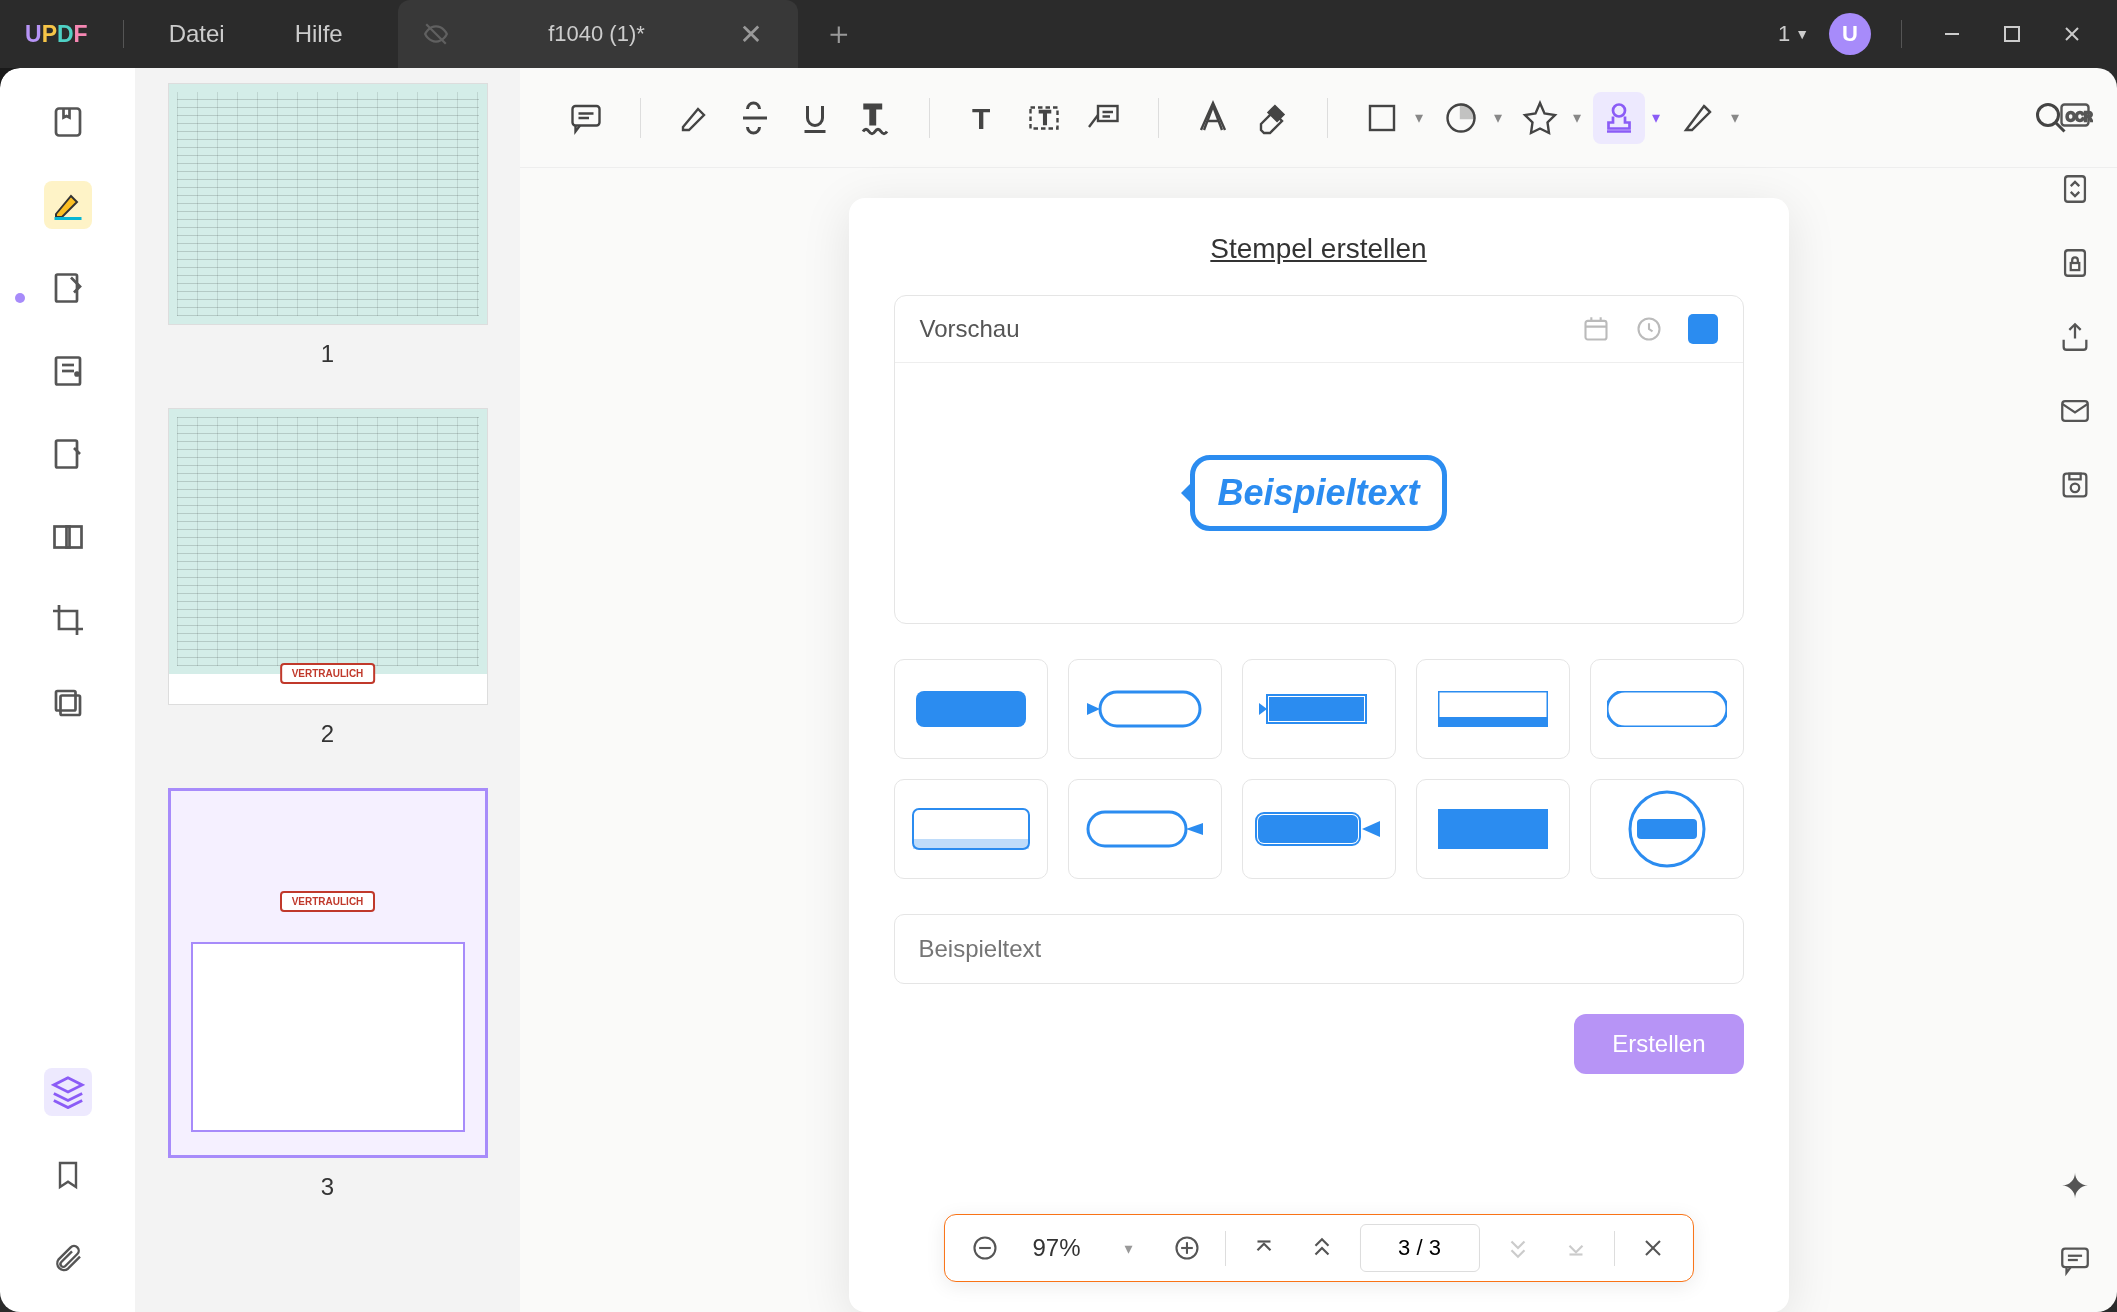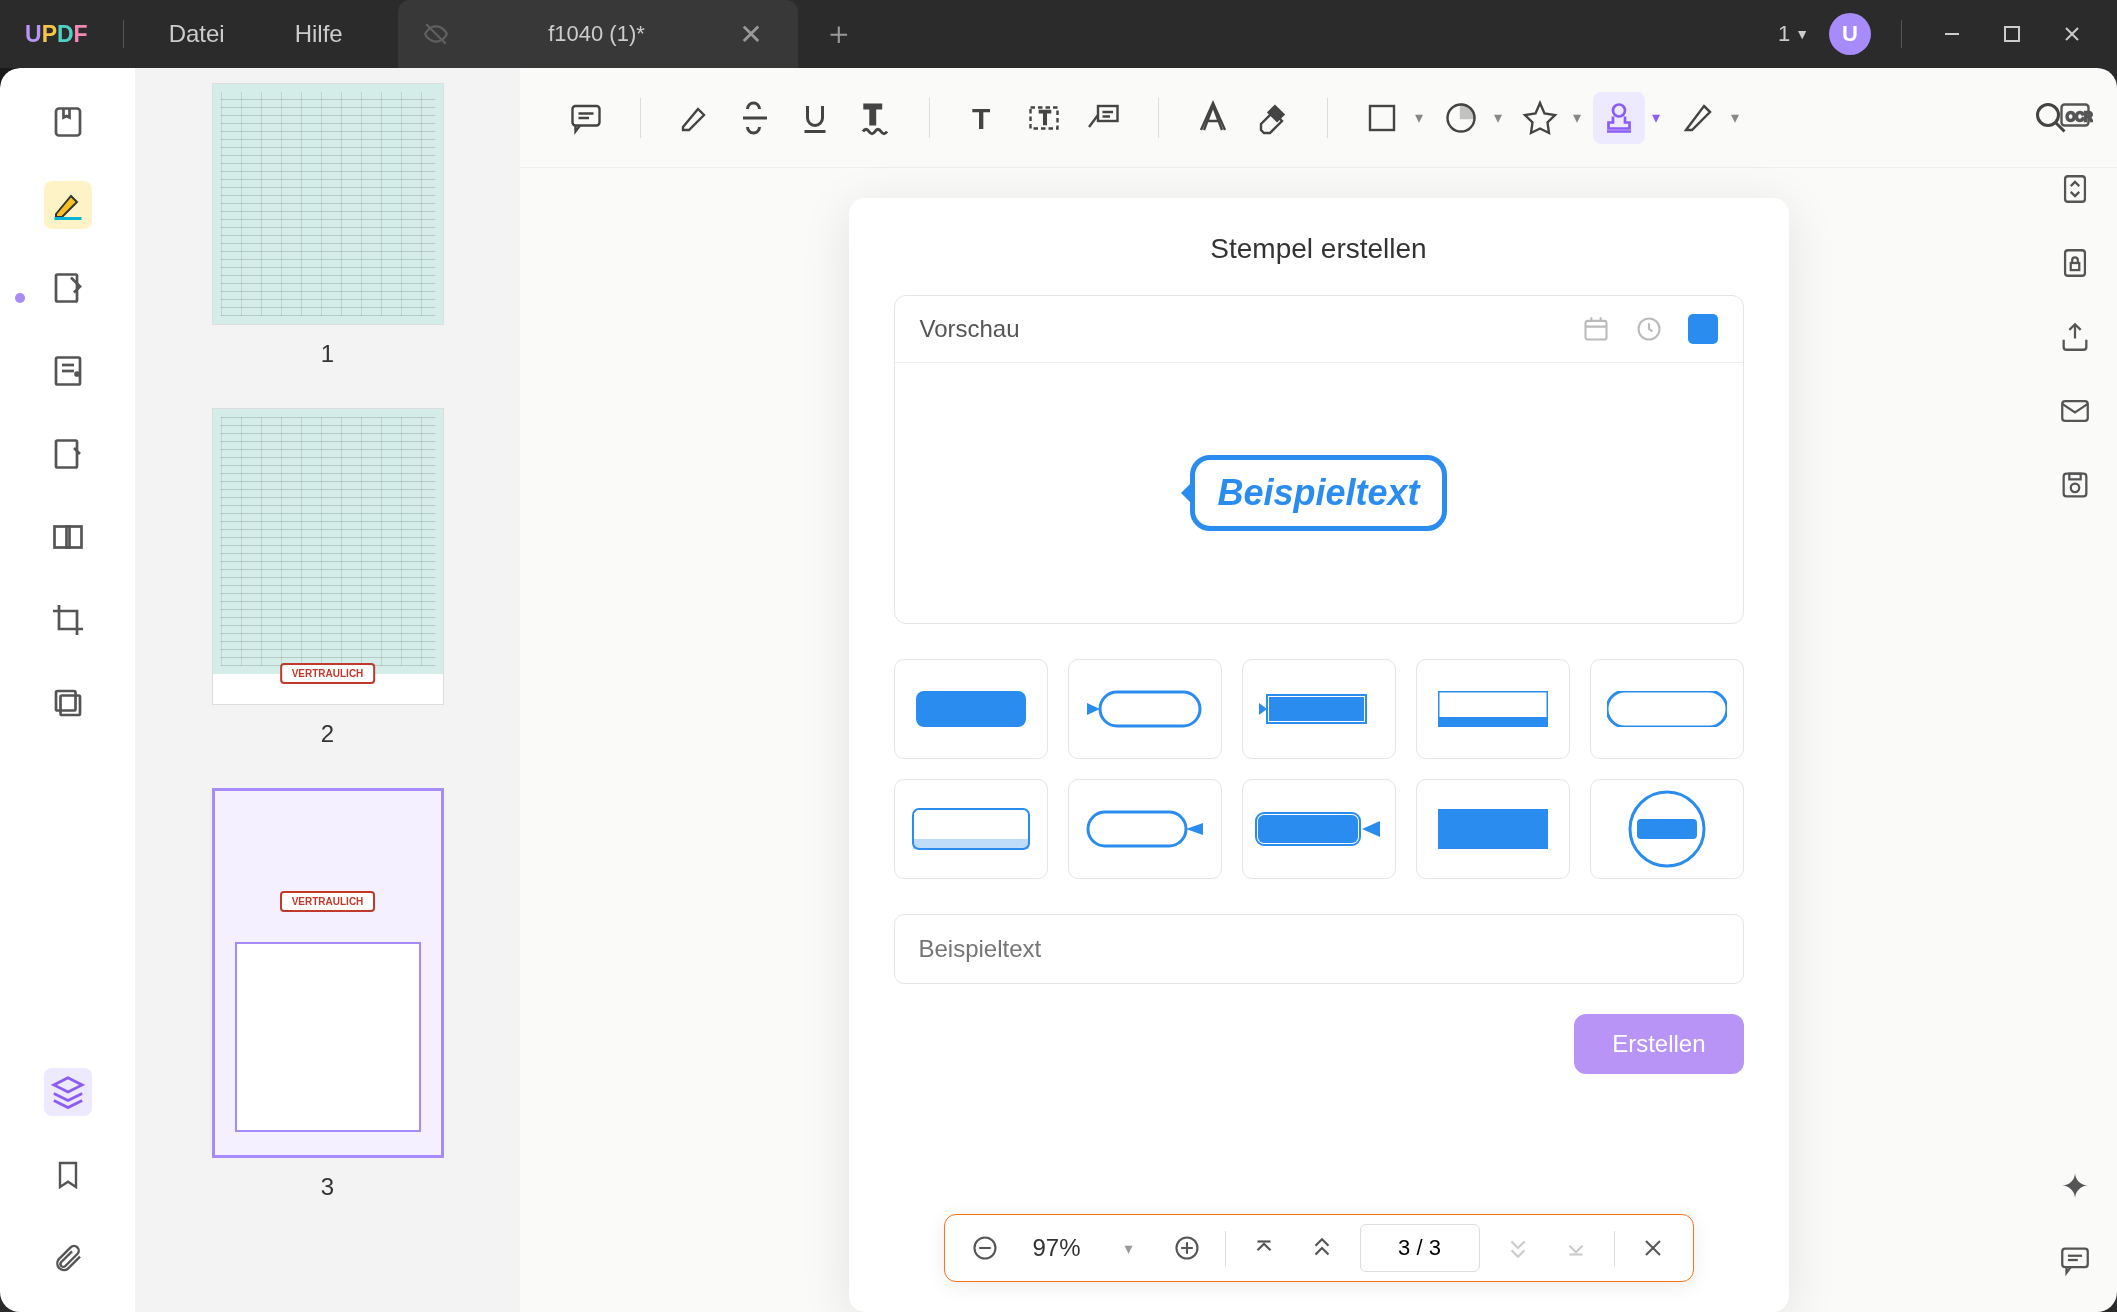--- a/index.html
+++ b/index.html
@@ -25,21 +25,21 @@
 .app { display: flex; height: 1244px; background: #2b2b2b; border-radius: 20px 0 0 0; overflow: hidden; }
 .left-rail { width: 135px; background: #fff; border-radius: 20px 0 0 20px; display: flex; flex-direction: column; align-items: center; padding-top: 30px; gap: 35px; position: relative; }
 .rail-btn { width: 48px; height: 48px; display: flex; align-items: center; justify-content: center; cursor: pointer; border-radius: 8px; }
 .rail-btn.active { background: #fef3c7; }
 .rail-bottom { margin-top: auto; margin-bottom: 30px; display: flex; flex-direction: column; gap: 35px; align-items: center; }
 .rail-btn.layers { background: #ede9fe; }
 .purple-dot { position: absolute; left: 15px; top: 225px; width: 10px; height: 10px; background: #a78bfa; border-radius: 50%; }
 
 .thumbnails { width: 385px; background: #f3f3f3; padding: 15px 30px; overflow-y: auto; }
 .thumb-wrap { margin-bottom: 40px; }
-.thumb { width: 232px; height: auto; background: #fff; margin: 0 auto; border: 1px solid #ddd; position: relative; }
+.thumb { width: 320px; height: auto; background: #fff; margin: 0 auto; border: 1px solid #ddd; position: relative; }
 .thumb.selected { border: 3px solid #a78bfa; background: #f5f0ff; }
 .thumb-num { text-align: center; margin-top: 15px; font-size: 24px; color: #333; }
 .thumb-doc { width: 100%; height: 240px; background: linear-gradient(#d4ede8 0%, #d4ede8 100%); position: relative; overflow: hidden; }
 .thumb-doc::before { content: ''; position: absolute; inset: 8px; background: repeating-linear-gradient(0deg, rgba(0,0,0,0.15) 0px, rgba(0,0,0,0.15) 1px, transparent 1px, transparent 8px), repeating-linear-gradient(90deg, rgba(0,0,0,0.1) 0px, rgba(0,0,0,0.1) 1px, transparent 1px, transparent 20px); }
 .thumb-doc2 { height: 265px; }
 .thumb-stamp { position: absolute; bottom: 20px; left: 50%; transform: translateX(-50%); border: 2px solid #c0392b; border-radius: 4px; padding: 3px 10px; font-size: 10px; color: #c0392b; background: #fff; font-weight: 600; }
 .thumb3 { height: 370px; padding-top: 100px; }
 .thumb3 .thumb-stamp { position: static; transform: none; margin: 0 auto 30px; width: fit-content; }
 .thumb3-box { border: 2px solid #a78bfa; height: 190px; margin: 0 20px; background: #fff; }
 
@@ -50,21 +50,21 @@
 .tool-btn.active-tool { background: #ede9fe; color: #8b5cf6; }
 .tool-sep { width: 1px; height: 40px; background: #ddd; margin: 0 20px; }
 .tool-btn svg { width: 36px; height: 36px; }
 .tool-dropdown { width: 16px; display: flex; align-items: center; justify-content: center; color: #888; margin-left: -5px; }
 .toolbar-right { margin-left: auto; }
 
 .canvas { flex: 1; position: relative; display: flex; justify-content: center; padding-top: 30px; }
 
 
 .dialog { width: 940px; background: #fff; border-radius: 16px; box-shadow: 0 10px 50px rgba(0,0,0,0.1); padding: 35px 45px; }
-.dialog-title { text-align: center; font-size: 28px; color: #333; margin-bottom: 30px; }
+.dialog-title { text-align: center; font-size: 28px; color: #333; margin-bottom: 30px; text-decoration: underline; }
 .preview-box { border: 1px solid #e5e5e5; border-radius: 12px; overflow: hidden; margin-bottom: 35px; }
 .preview-header { display: flex; align-items: center; padding: 18px 25px; border-bottom: 1px solid #eee; }
 .preview-label { font-size: 24px; color: #555; }
 .preview-tools { margin-left: auto; display: flex; gap: 25px; align-items: center; }
 .color-swatch { width: 30px; height: 30px; background: #2b8cf0; border-radius: 5px; cursor: pointer; }
 .preview-area { height: 260px; display: flex; align-items: center; justify-content: center; }
 .stamp-preview { border: 5px solid #2b8cf0; border-radius: 20px; padding: 12px 22px; font-size: 36px; font-weight: 700; color: #2b8cf0; font-style: italic; position: relative; }
 .stamp-preview::before { content: ''; position: absolute; left: -28px; top: 50%; transform: translateY(-50%); border: 14px solid transparent; border-right-color: #2b8cf0; }
 
 .shapes-grid { display: grid; grid-template-columns: repeat(5, 1fr); gap: 20px; margin-bottom: 35px; }

